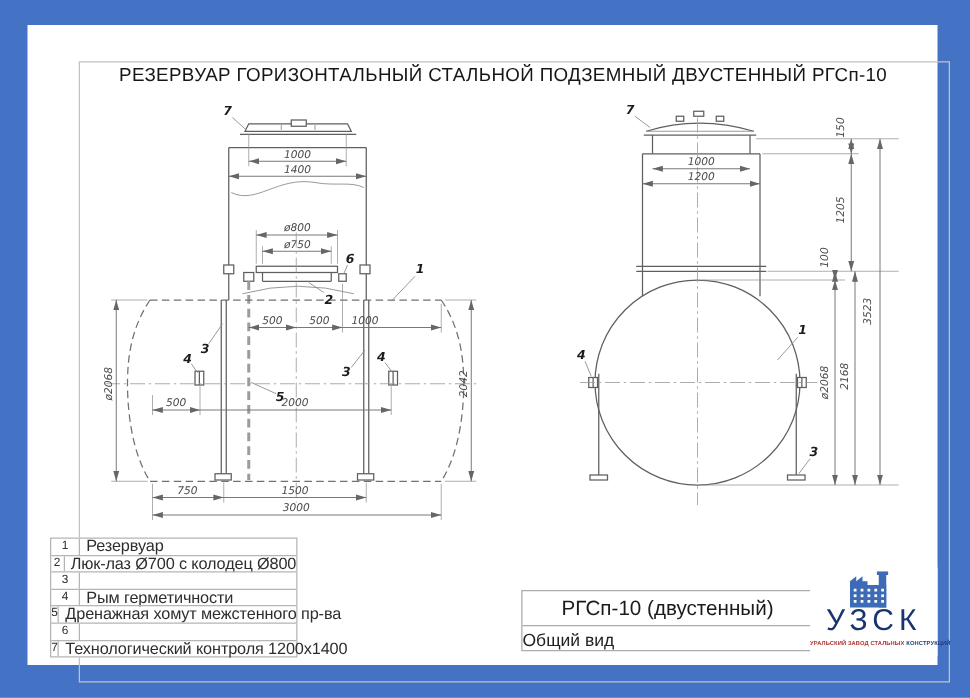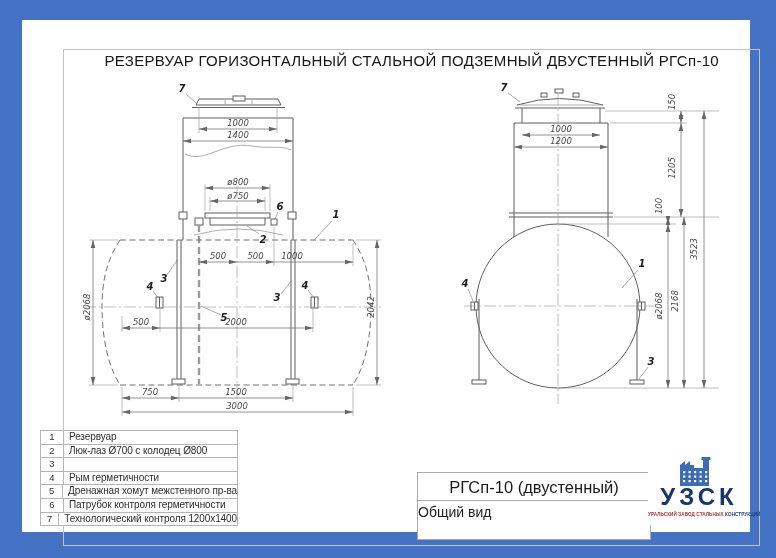--- a/index.html
+++ b/index.html
@@ -1,21 +1,21 @@
 <!DOCTYPE html>
 <html><head>
 <meta charset="utf-8">
 <style>
   html,body{margin:0;padding:0;background:#4472c4;}
   .stage{position:relative;width:776px;height:558px;background:#4472c4;overflow:hidden;
          font-family:"Liberation Sans",sans-serif;}
   .sheet{position:absolute;left:22px;top:20px;width:728px;height:512px;background:#ffffff;}
   .frame{position:absolute;left:41px;top:29px;width:695px;height:495px;border:1px solid #c2c2c2;}
-  .title{position:absolute;left:24px;top:50px;width:695px;height:22px;line-height:22px;
-         text-align:right;font-size:15px;letter-spacing:.3px;color:#161616;white-space:nowrap;}
+  .title{position:absolute;left:55px;top:50px;width:695px;height:22px;line-height:22px;
+         text-align:center;font-size:15px;letter-spacing:.3px;color:#161616;white-space:nowrap;}
   svg.drawing{position:absolute;left:0;top:0;}
 
   
   .ln{stroke:#5f5f5f;stroke-width:1;fill:none;}
   .lnf{stroke:#5f5f5f;stroke-width:1;fill:#ffffff;}
   .lt{stroke:#8a8a8a;stroke-width:.7;fill:none;}
   .dash{stroke:#707070;stroke-width:1;fill:none;stroke-dasharray:6 3.5;}
   .dash2{stroke:#9c9c9c;stroke-width:2.4;fill:none;stroke-dasharray:7 4;}
   .cl{stroke:#a0a0a0;stroke-width:.7;fill:none;stroke-dasharray:12 3 2 3;}
   .dim{stroke:#6f6f6f;stroke-width:.75;fill:none;}
@@ -23,34 +23,34 @@
   text.dt{font:italic 8.5px "DejaVu Sans",sans-serif;fill:#4a4a4a;text-anchor:middle;}
   text.co{font:italic bold 10px "DejaVu Sans",sans-serif;fill:#1c1c1c;text-anchor:middle;}
 
   
   .parts{position:absolute;left:40px;top:430px;width:196px;border:1px solid #b5b5b5;
          display:flex;flex-direction:column;background:#fff;}
   .parts .row{display:flex;height:12.6px;border-top:1px solid #b5b5b5;align-items:center;}
   .parts .row:first-child{border-top:none;}
   .parts .num{width:22px;text-align:center;font-size:9.5px;color:#2e2e2e;
               border-right:1px solid #b5b5b5;align-self:stretch;line-height:12.6px;}
-  .parts .nm{flex:1;padding-left:5px;font-size:10px;color:#2e2e2e;white-space:nowrap;
+  .parts .nm{flex:1;padding-left:5px;font-size:13px;color:#2e2e2e;white-space:nowrap;
              letter-spacing:-.1px;line-height:12.6px;}
 
   
-  .tblock{position:absolute;left:417px;top:472px;width:234px;height:68px;
+  .tblock{position:absolute;left:417px;top:472px;width:234px;height:49px;
           border:1px solid #ababab;box-sizing:border-box;background:#fff;}
   .tblock .r1{height:28px;line-height:28px;text-align:center;font-size:16.5px;color:#1b1b1b;
               border-bottom:1px solid #ababab;box-sizing:border-box;}
   .tblock .r2{height:23px;line-height:23px;text-align:left;font-size:14px;color:#222;}
 
   
   .logo{position:absolute;left:648px;top:454px;width:102px;height:71px;background:#fff;}
   .logo .abbr{position:absolute;left:0;top:29px;width:100%;text-align:center;
-              font-weight:bold;font-size:24px;letter-spacing:4px;color:#17356e;
+              font-weight:normal;font-size:24px;letter-spacing:4px;color:#17356e;
               font-family:"Liberation Sans",sans-serif;}
   .logo .tag{position:absolute;left:0;top:58px;width:100%;text-align:center;
              font-size:4.6px;font-weight:bold;letter-spacing:.1px;white-space:nowrap;}
   .logo .tag .tr{color:#b03232;}
   .logo .tag .tb{color:#1e3f7f;}
   .logo svg{position:absolute;left:31px;top:3px;}
 </style>
 </head>
 <body>
 
@@ -281,21 +281,20 @@
     <div class="row">
         <div class="num">4</div>
         <div class="nm">Рым герметичности</div>
       </div>
     <div class="row">
         <div class="num">5</div>
         <div class="nm">Дренажная хомут межстенного пр-ва</div>
       </div>
     <div class="row">
         <div class="num">6</div>
-        <div class="nm">Патрубок контроля герметичности</div>
       </div>
     <div class="row">
         <div class="num">7</div>
         <div class="nm">Технологический контроля 1200x1400</div>
       </div>
   </div>
 
   <div class="tblock">
     <div class="r1">РГСп-10 (двустенный)</div>
     <div class="r2">Общий вид</div>

